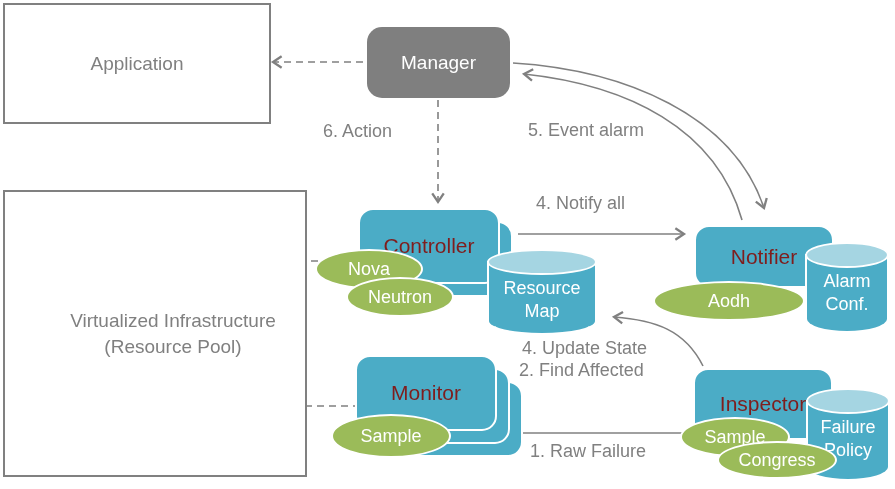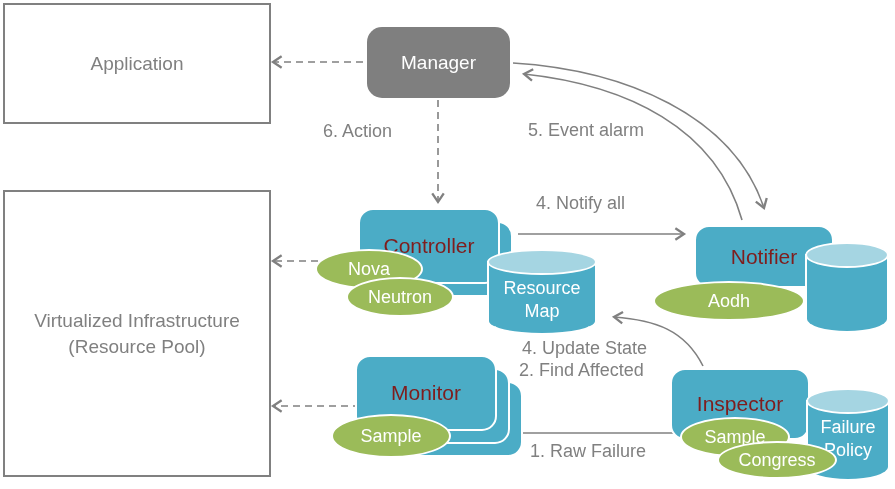--- a/index.html
+++ b/index.html
@@ -27,29 +27,29 @@
   .cyl .cyl-label{position:absolute;left:0;right:0;top:28px;color:#fff;text-align:center;
        font-size:18px;line-height:1.3;}
   
   .ellipse{border-radius:50%;background:#9BBB59;border:2px solid #fff;box-sizing:border-box;
            color:#fff;display:flex;align-items:center;justify-content:center;font-size:18px;z-index:5;}
   
   .lbl{color:#808080;font-size:18px;white-space:nowrap;z-index:6;}
   #arrows{position:absolute;left:0;top:0;z-index:1;}
   
   #app-box{left:3px;top:3px;width:264px;height:117px;}
-  #vi-box{left:3px;top:190px;width:264px;height:283px;line-height:1.35;}
+  #vi-box{left:3px;top:190px;width:264px;height:283px;line-height:1.35;padding-left:36px;}
   #manager-box{left:367px;top:27px;width:143px;height:71px;}
   #controller-back{left:371px;top:221px;width:142px;height:76px;}
   #controller-box{left:358px;top:208px;width:142px;height:76px;}
   #monitor-back2{left:381px;top:381px;width:142px;height:76px;}
   #monitor-back{left:368px;top:368px;width:142px;height:76px;}
   #monitor-box{left:355px;top:355px;width:142px;height:76px;}
   #notifier-box{left:694px;top:225px;width:140px;height:63px;}
-  #inspector-box{left:670px;top:368px;width:140px;height:72px;}
+  #inspector-box{left:693px;top:368px;width:140px;height:72px;}
   #resource-map{left:487px;top:249px;width:110px;height:86px;}
   #alarm-conf{left:805px;top:242px;width:84px;height:91px;}
   #failure-policy{left:806px;top:388px;width:84px;height:93px;}
   #nova{left:315px;top:249px;width:108px;height:40px;}
   #neutron{left:346px;top:277px;width:108px;height:40px;}
   #cinder{left:398px;top:304px;width:108px;height:40px;}
   #sample-monitor{left:331px;top:414px;width:120px;height:44px;}
   #sample-inspector{left:680px;top:417px;width:110px;height:40px;}
   #congress{left:717px;top:441px;width:120px;height:38px;}
   #aodh{left:653px;top:281px;width:152px;height:40px;}
@@ -123,20 +123,24 @@
     <div class="cyl-body"></div>
     <div class="cyl-top"></div>
     <div class="cyl-label">
       <span>Resource</span><br>
       <span>Map</span>
     </div>
   </div>
   <div id="alarm-conf" class="abs cyl">
     <div class="cyl-body"></div>
     <div class="cyl-top"></div>
+    <div class="cyl-label">
+      <span>Alarm</span><br>
+      <span>Conf.</span>
+    </div>
   </div>
   <div id="failure-policy" class="abs cyl">
     <div class="cyl-body"></div>
     <div class="cyl-top"></div>
     <div class="cyl-label">
       <span>Failure</span><br>
       <span>Policy</span>
     </div>
   </div>
 

